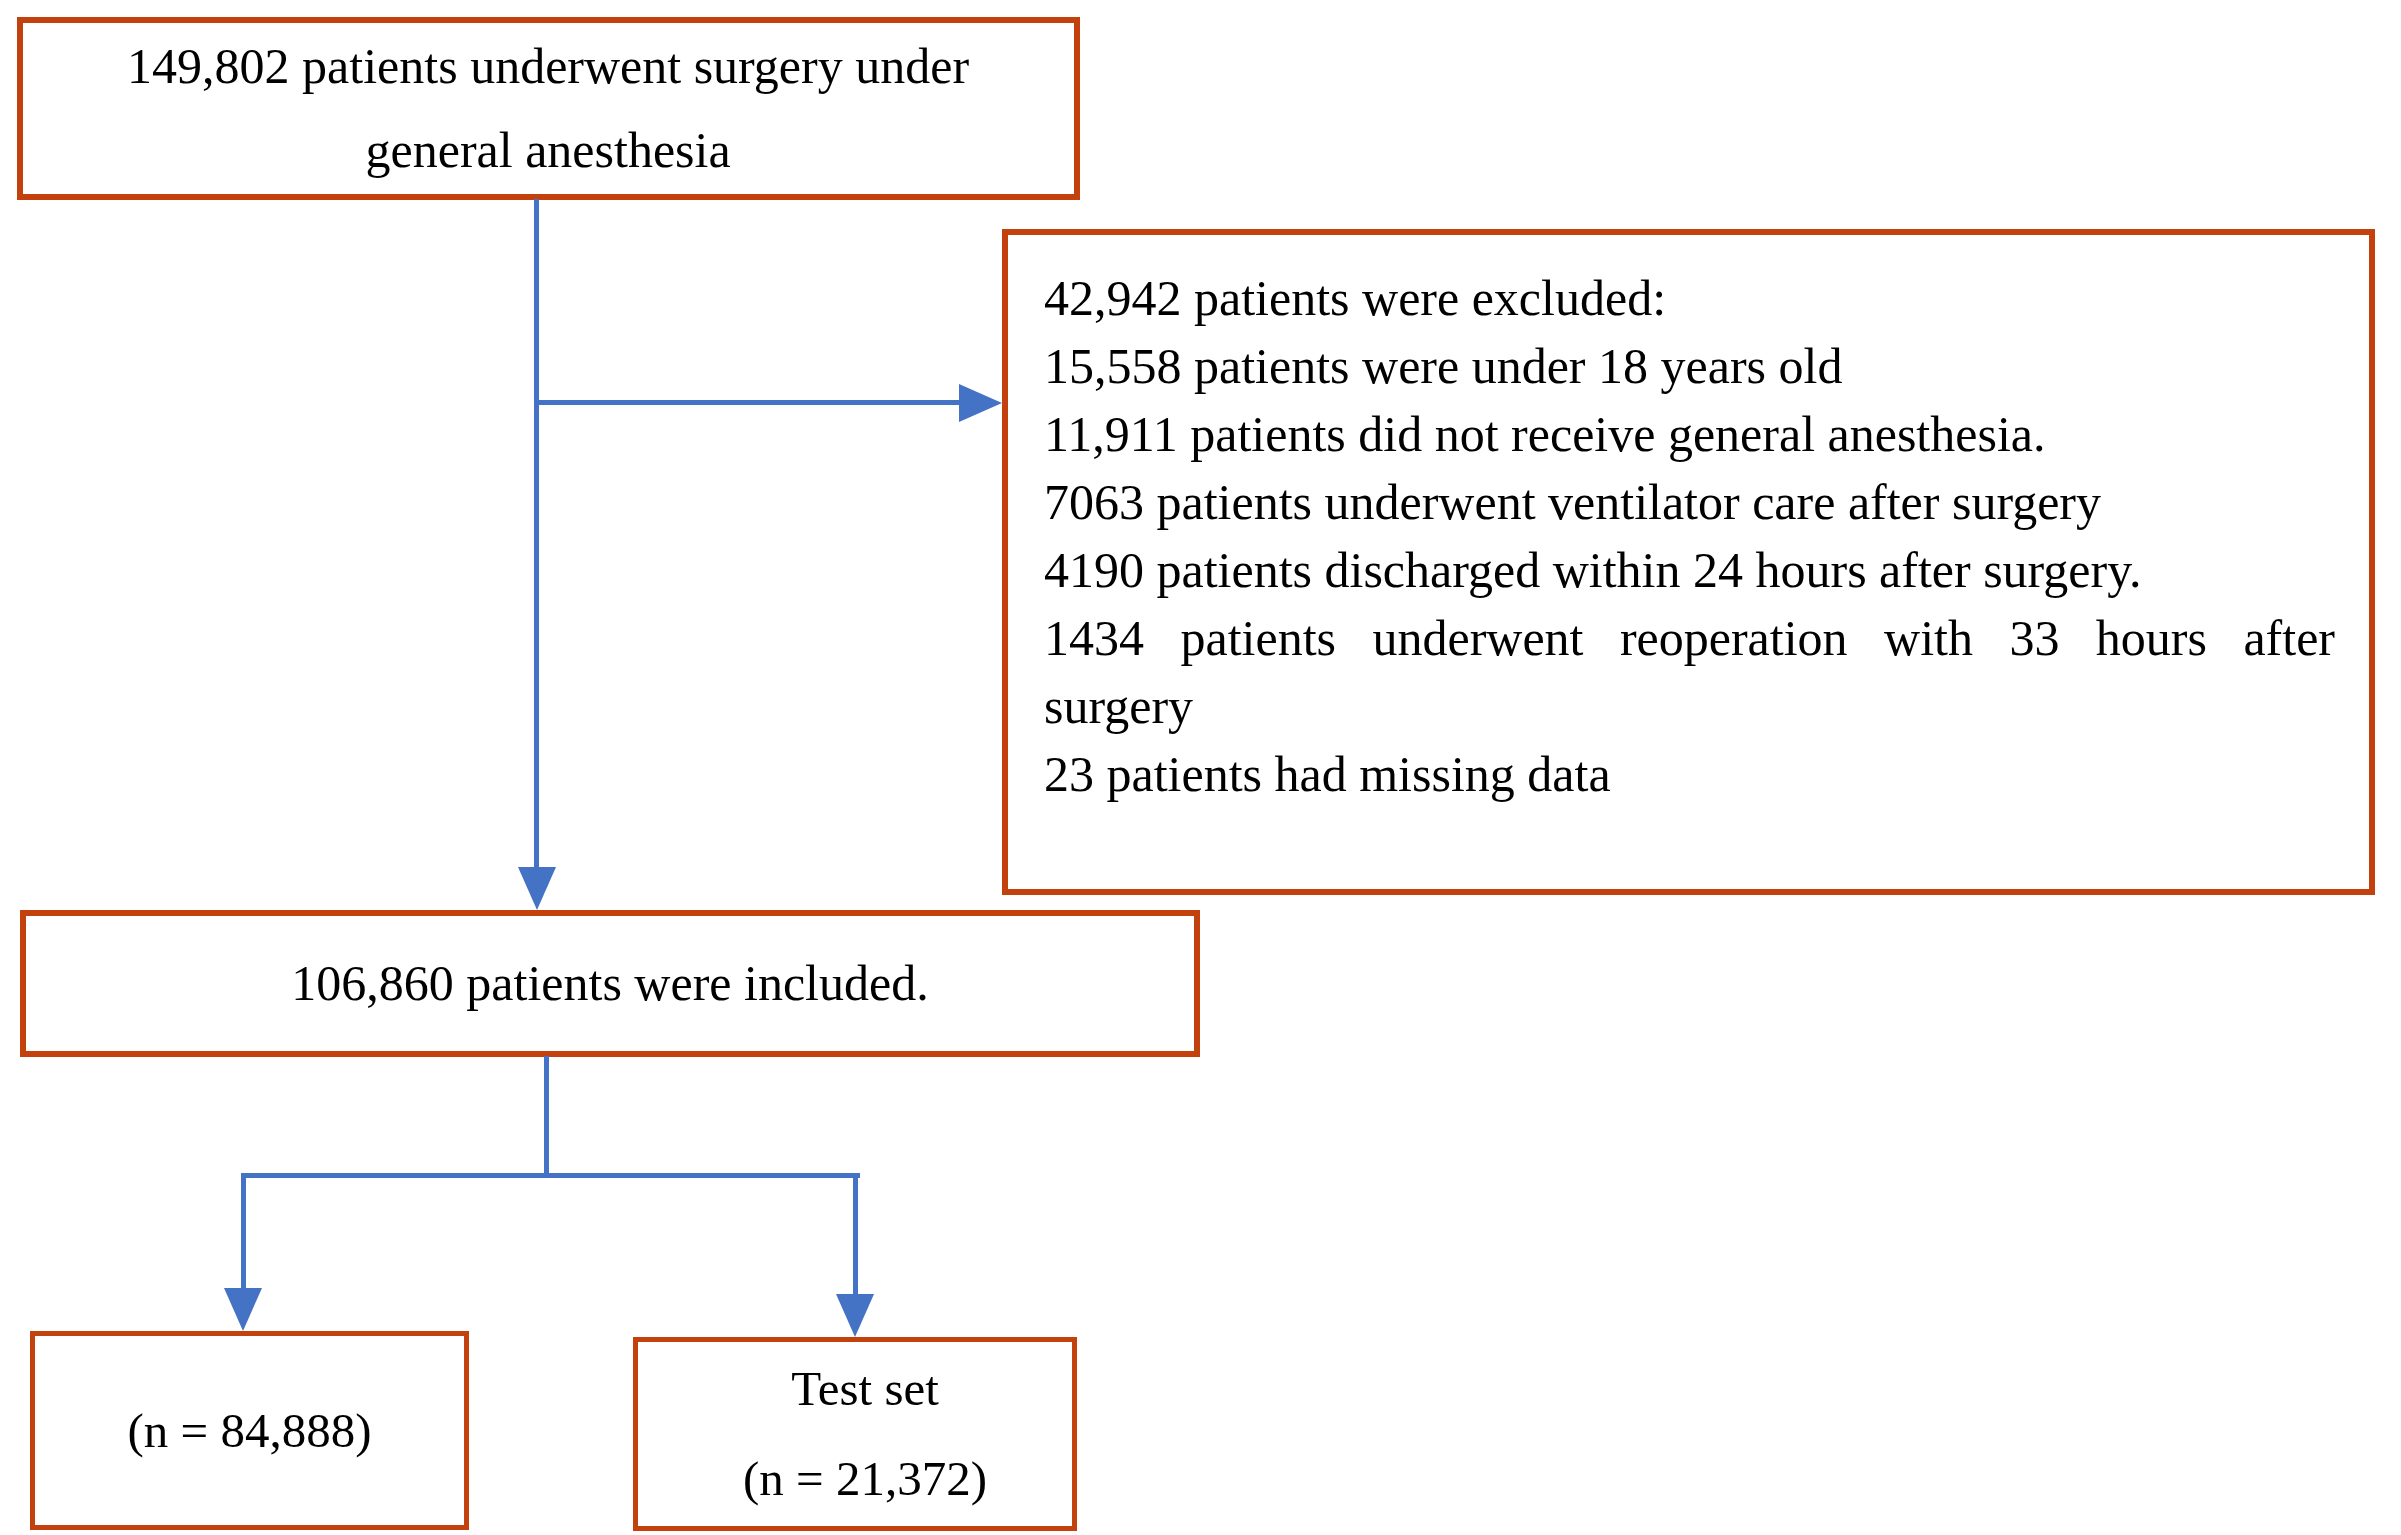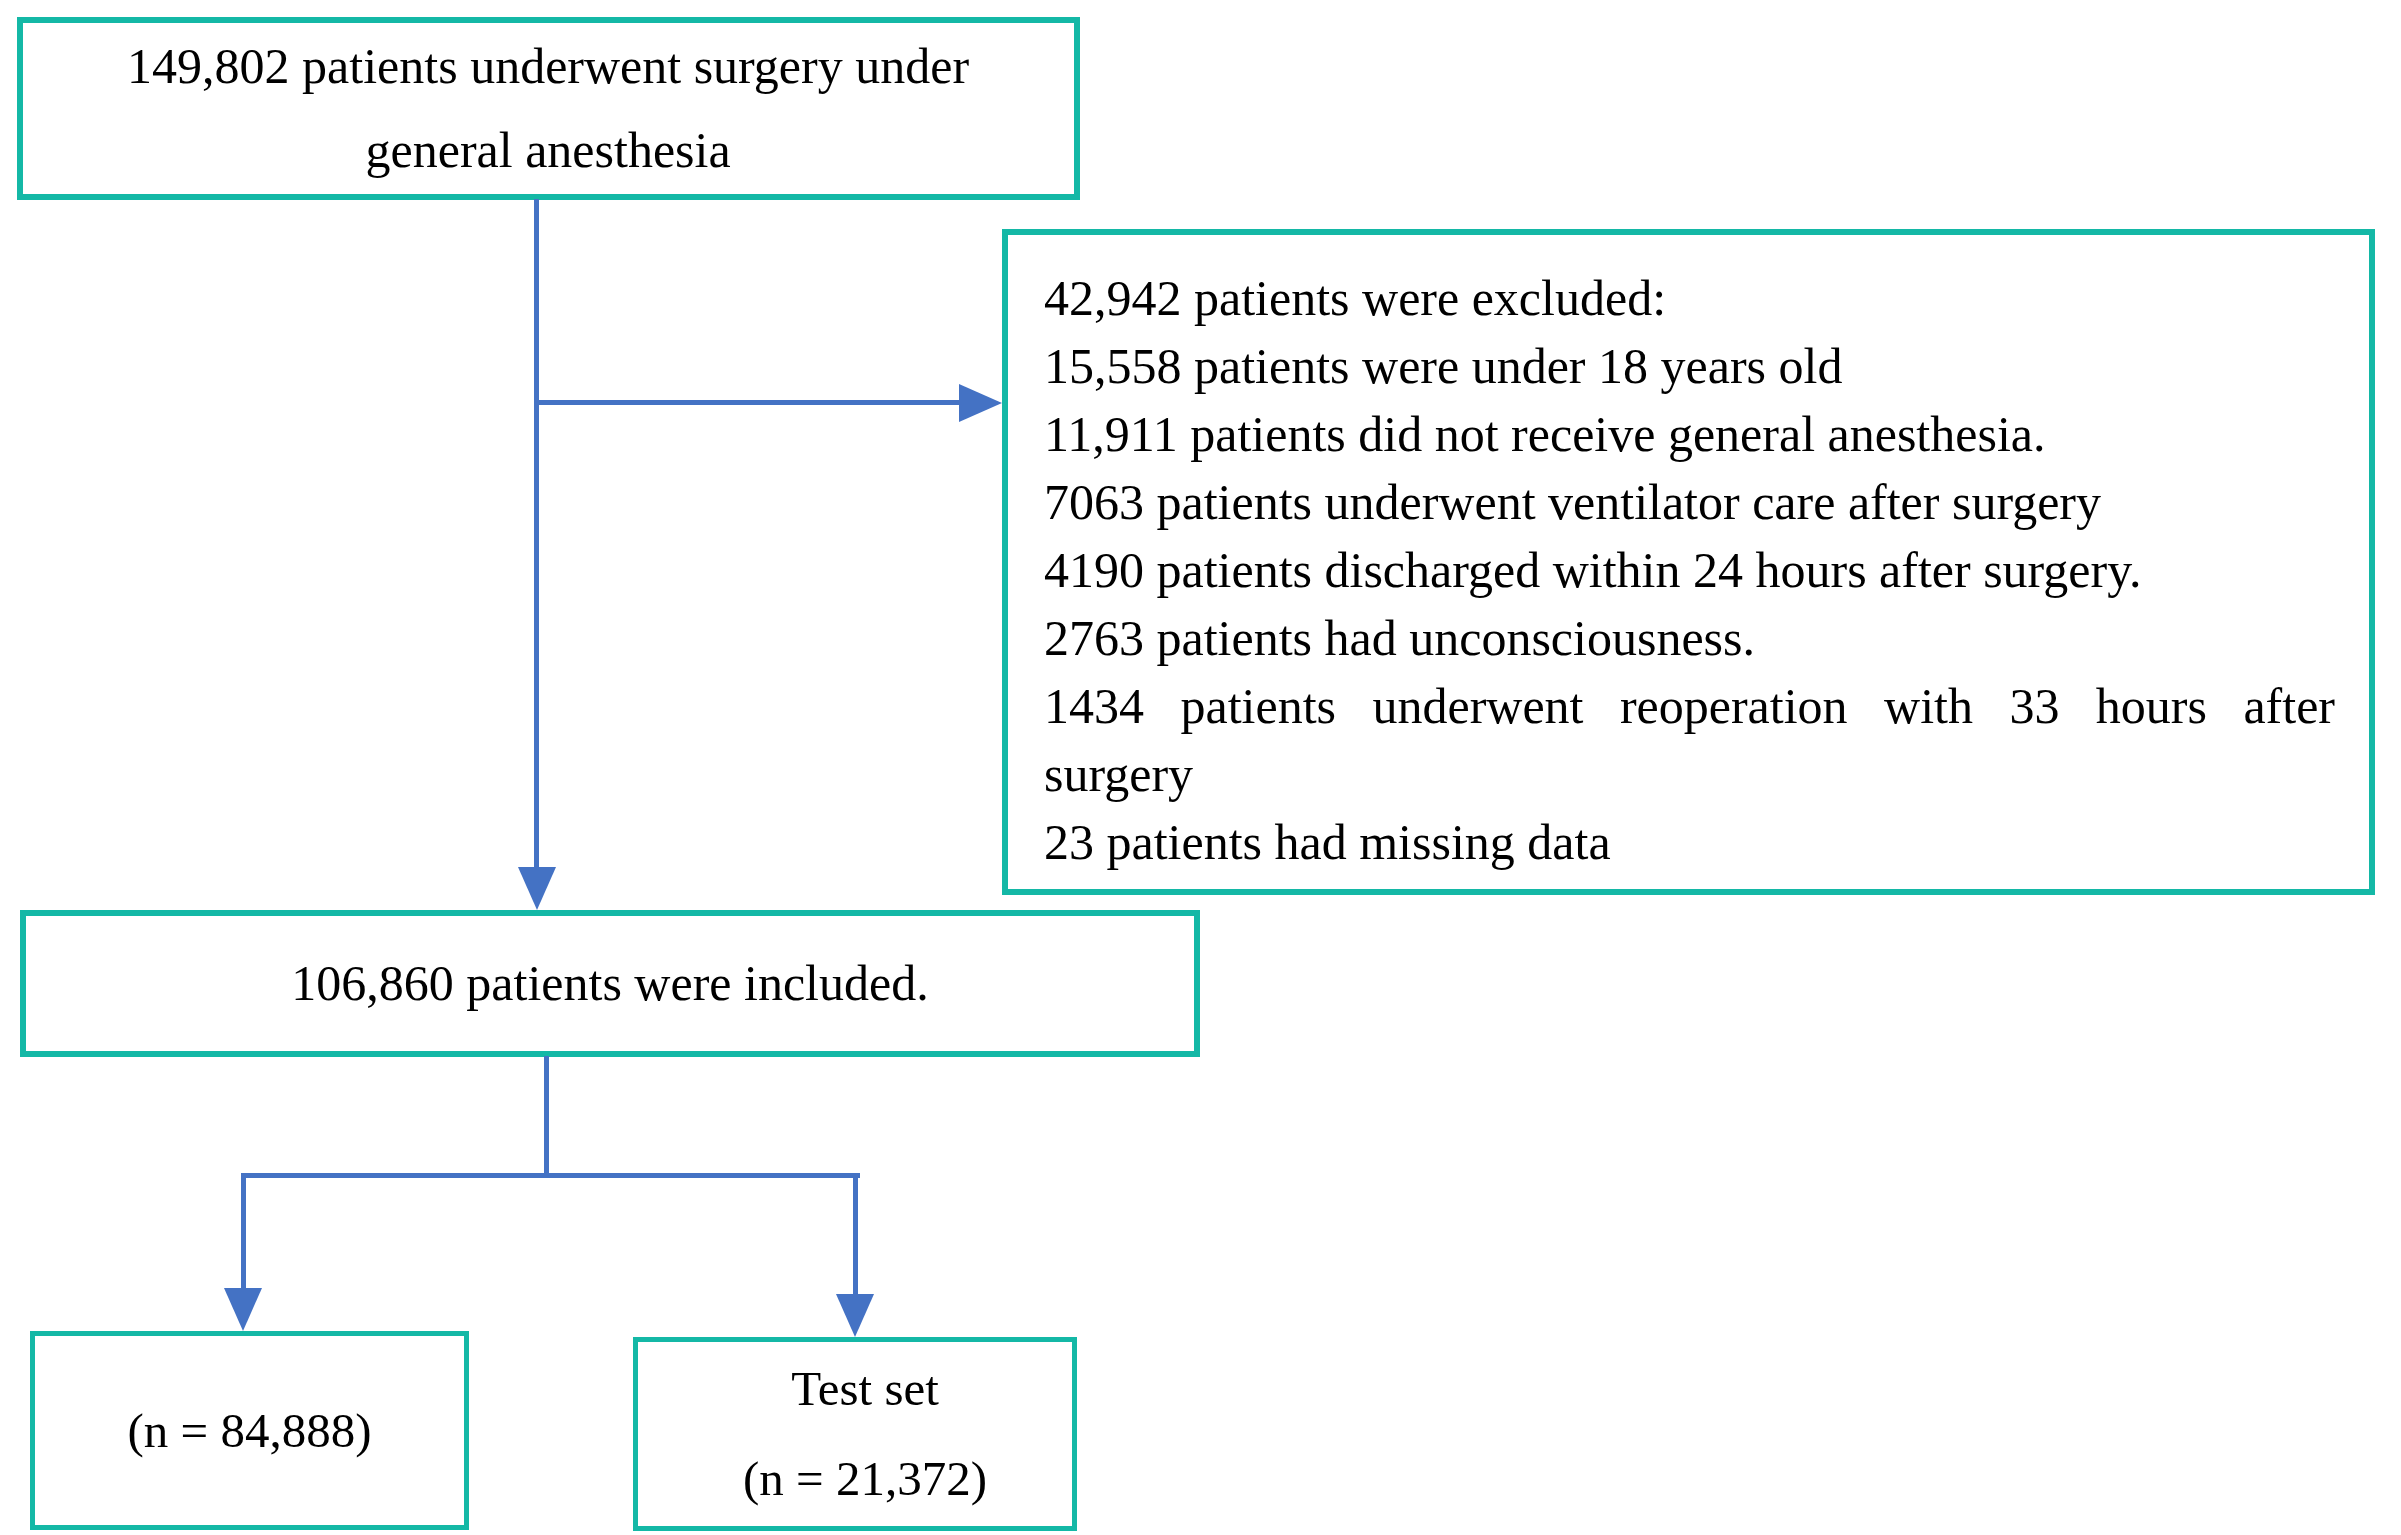--- a/index.html
+++ b/index.html
@@ -8,21 +8,21 @@
     width: 2401px;
     height: 1536px;
     background: #ffffff;
     font-family: "Liberation Serif", "DejaVu Serif", serif;
     color: #000000;
     overflow: hidden;
   }
   .box {
     position: absolute;
     background: #ffffff;
-    border: 6px solid #14b8a6;
+    border: 6px solid #c2410c;
     box-sizing: border-box;
   }
   .center-col {
     display: flex;
     flex-direction: column;
     align-items: center;
     justify-content: center;
     text-align: center;
   }
   #source-box   { left: 16.6px;   top: 16.6px;   width: 1063px; height: 183px;  font-size: 50px; line-height: 84px; }
@@ -74,21 +74,20 @@
 
   <div class="hline" id="arrow-excluded-line"></div>
   <div class="head-right" id="arrow-excluded-head"></div>
 
   <div class="box" id="excluded-box">
     <div class="xline">42,942 patients were excluded:</div>
     <div class="xline">15,558 patients were under 18 years old</div>
     <div class="xline">11,911 patients did not receive general anesthesia.</div>
     <div class="xline">7063 patients underwent ventilator care after surgery</div>
     <div class="xline">4190 patients discharged within 24 hours after surgery.</div>
-    <div class="xline">2763 patients had unconsciousness.</div>
     <div class="xline justify">1434 patients underwent reoperation with 33 hours after</div>
     <div class="xline">surgery</div>
     <div class="xline">23 patients had missing data</div>
   </div>
 
   <div class="box center-col" id="included-box">
     <div>106,860 patients were included.</div>
   </div>
 
   <div class="vline" id="branch-stem"></div>

